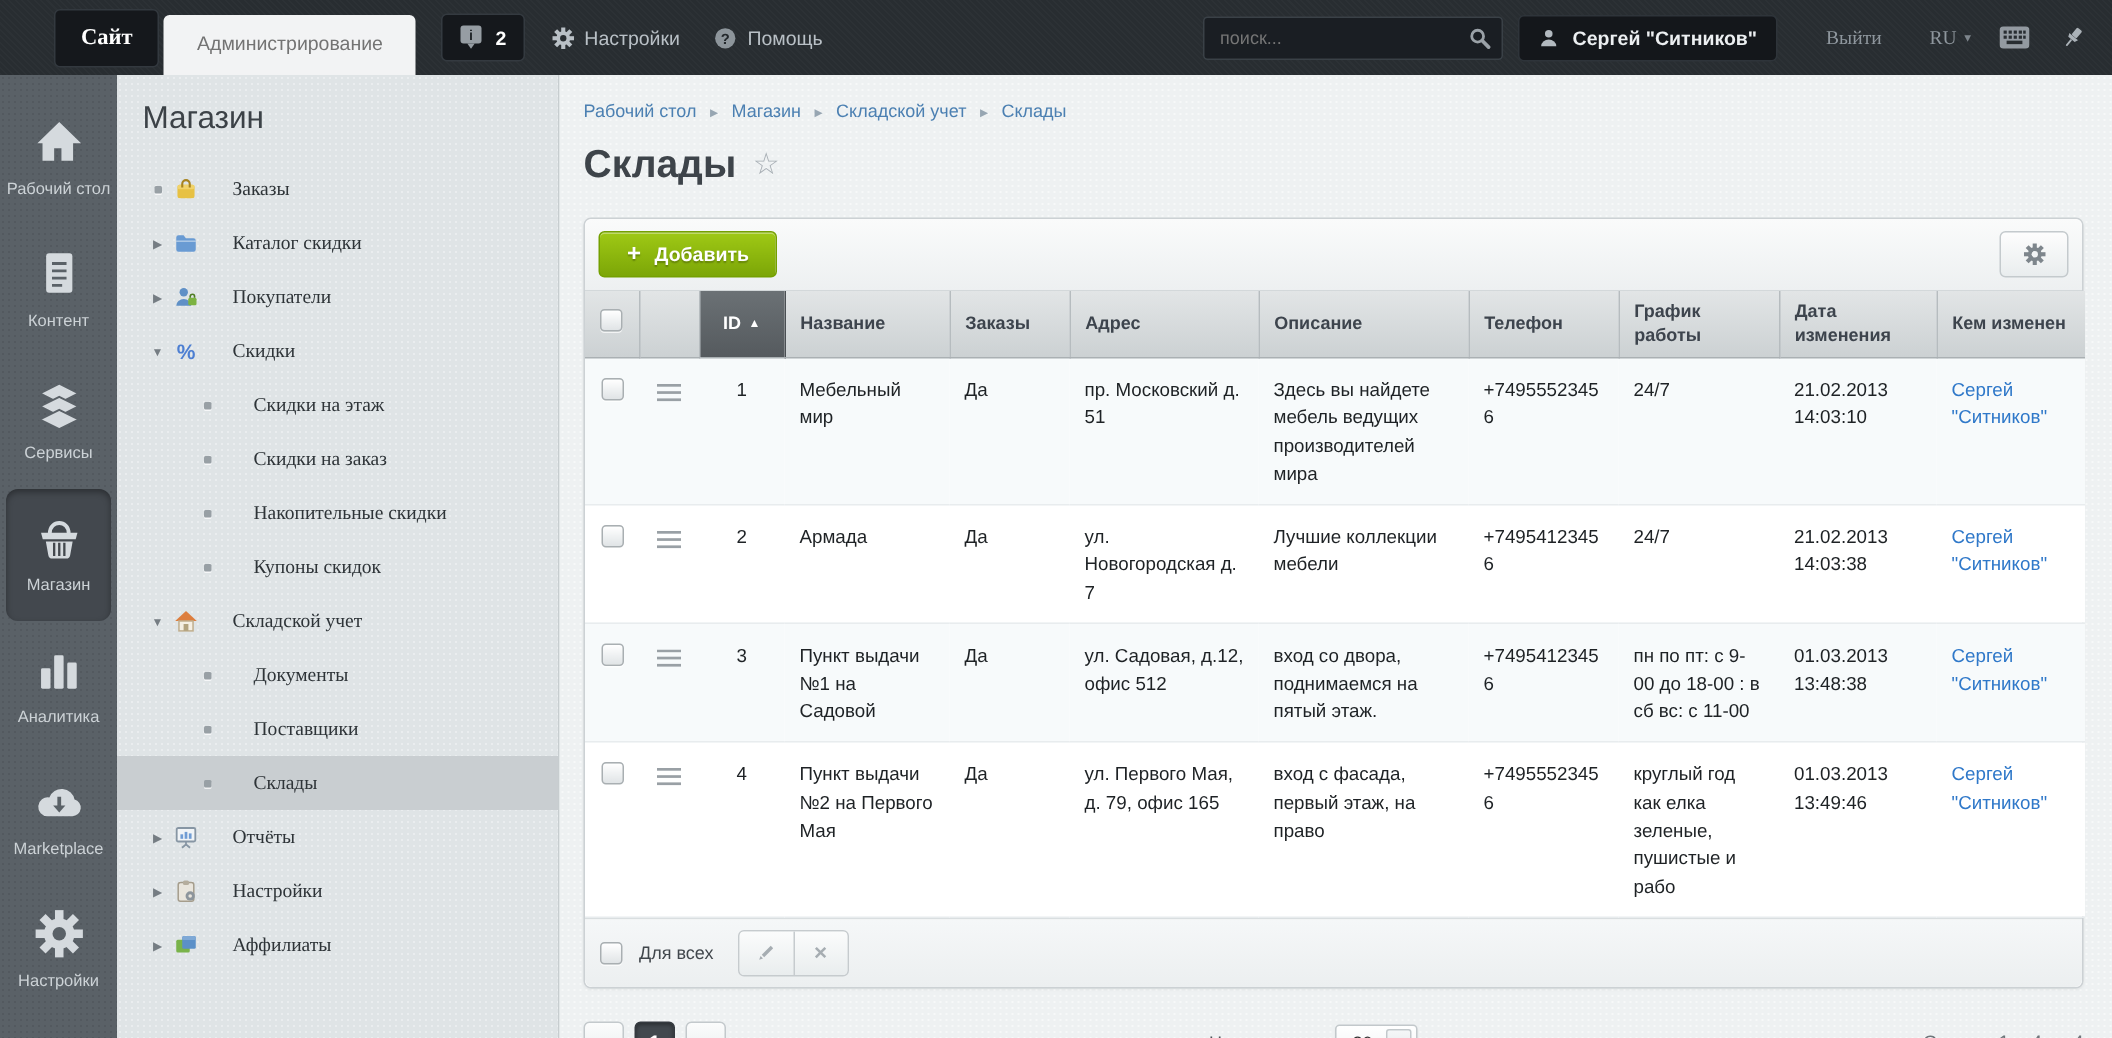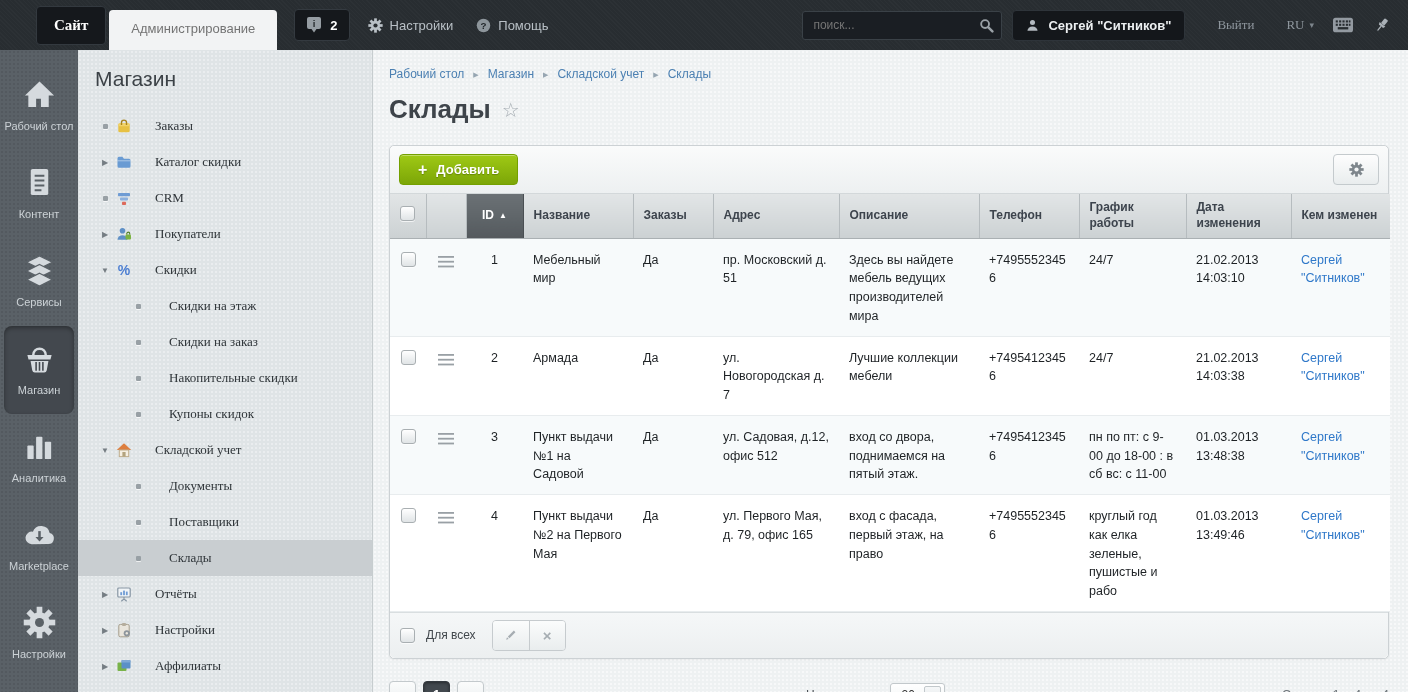--- a/index.html
+++ b/index.html
@@ -300,33 +300,20 @@
         </div>
         <div class="menu-item lvl1">
           <span class="marker">▶</span>
           <span class="mi-ico">
             <svg viewBox="0 0 16 16">
               <path d="M1.5 4.3 a1.5 1.5 0 0 1 1.5-1.5 h3.4 l1.5 2 h5.1 a1.5 1.5 0 0 1 1.5 1.5 v6 a1.5 1.5 0 0 1 -1.5 1.5 h-10 a1.5 1.5 0 0 1 -1.5-1.5Z" fill="#699bd3"></path>
               <path d="M1.5 6.8 h13" stroke="#ffffff" stroke-width="1" opacity="0.45"></path>
             </svg>
           </span>
           <span class="mi-label">Каталог скидки</span>
-        </div>
-        <div class="menu-item lvl1">
-          <span class="marker">
-            <span class="sq"></span>
-          </span>
-          <span class="mi-ico">
-            <svg viewBox="0 0 16 16">
-              <rect x="2" y="3" width="12" height="3.2" rx="0.8" fill="#6f9cd4"></rect>
-              <rect x="4" y="7.4" width="8" height="3.2" rx="0.8" fill="#8cb0dd"></rect>
-              <rect x="6" y="11.8" width="4" height="3.2" rx="0.8" fill="#dd6a5c"></rect>
-            </svg>
-          </span>
-          <span class="mi-label">CRM</span>
         </div>
         <div class="menu-item lvl1">
           <span class="marker">▶</span>
           <span class="mi-ico">
             <svg viewBox="0 0 16 16">
               <circle cx="6.5" cy="4.8" r="2.8" fill="#5f90c6"></circle>
               <path d="M1.5 13.8 a5 4.5 0 0 1 10 0Z" fill="#5f90c6"></path>
               <rect x="9.5" y="8.5" width="5.5" height="5" rx="1" fill="#7cb342"></rect>
               <path d="M10.8 8.5 V7.6 a1.45 1.45 0 0 1 2.9 0 v0.9" stroke="#4e7c23" fill="none" stroke-width="1.1"></path>
             </svg>

